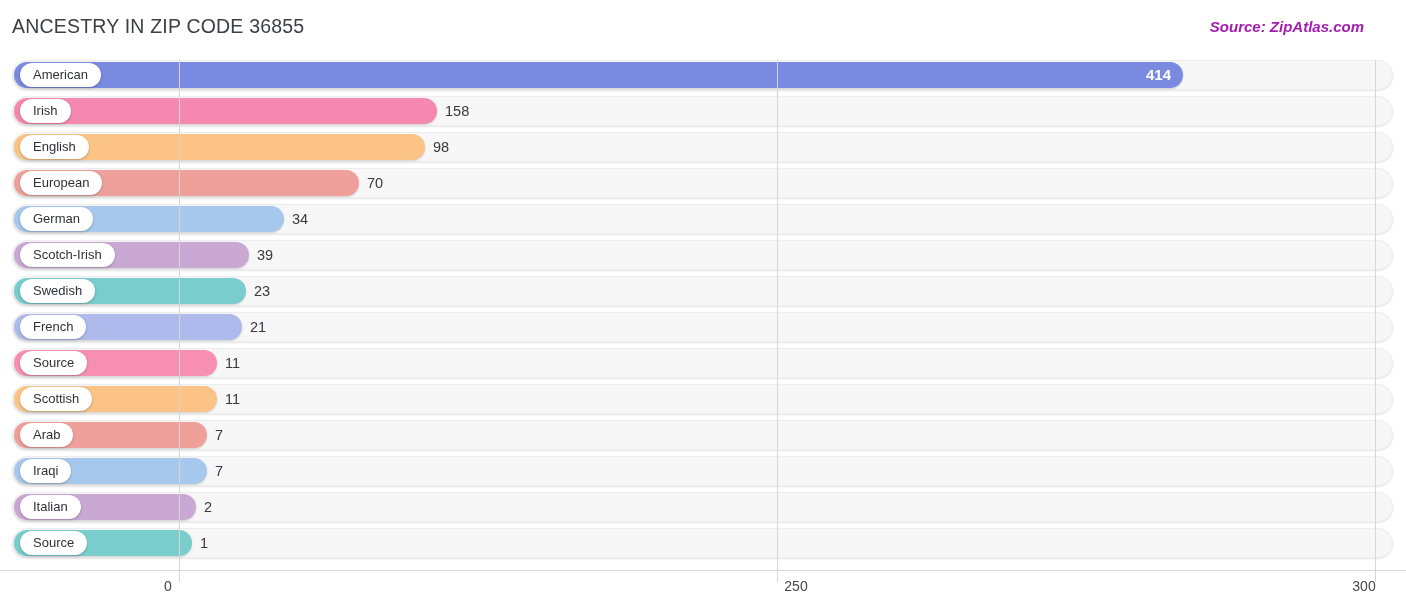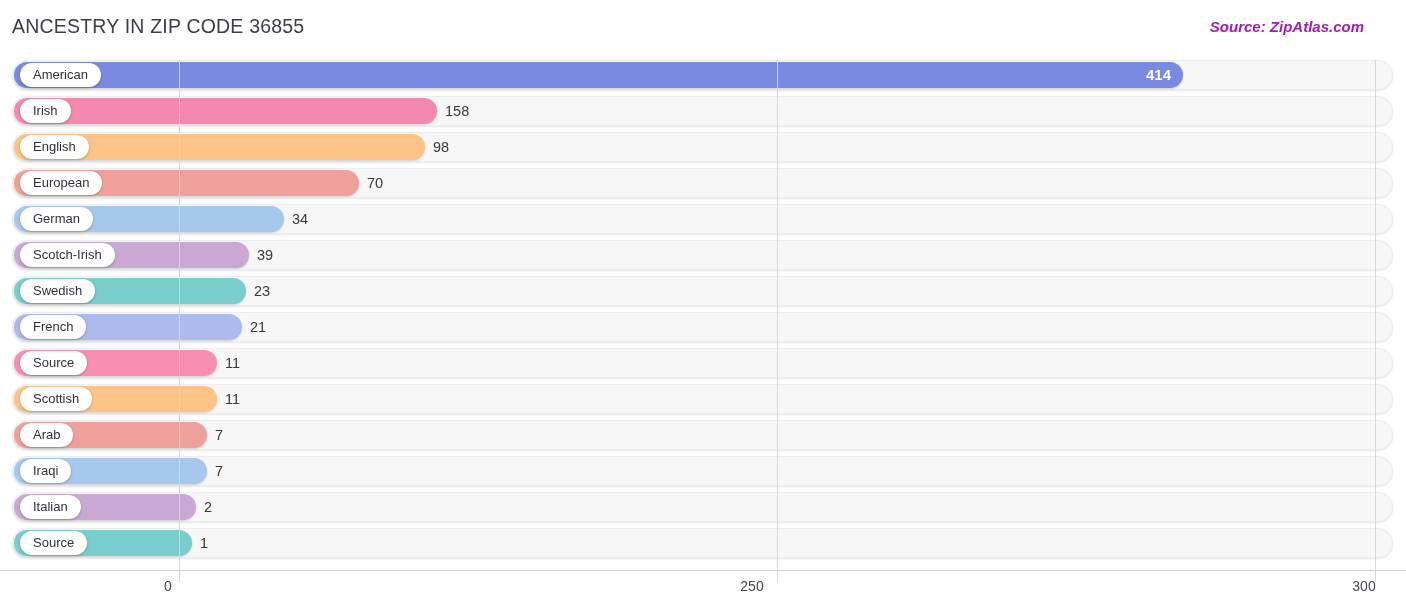--- a/index.html
+++ b/index.html
@@ -267,16 +267,16 @@
         <div class="bar-value-out" style="left: 200px;">1</div>
         <div class="label-pill">Source</div>
       </div>
     </div>
 </div>
 
 <div class="axis" id="axis">
     <div class="axis-tickline" style="left: 179px;"></div>
     <div class="tick-label" style="left: 168px;">0</div>
     <div class="axis-tickline" style="left: 777px;"></div>
-    <div class="tick-label" style="left: 752px;">250</div>
+    <div class="tick-label" style="left: 796px;">250</div>
     <div class="axis-tickline" style="left: 1375px;"></div>
     <div class="tick-label" style="left: 1364px;">300</div>
   </div>
 
 </body></html>

